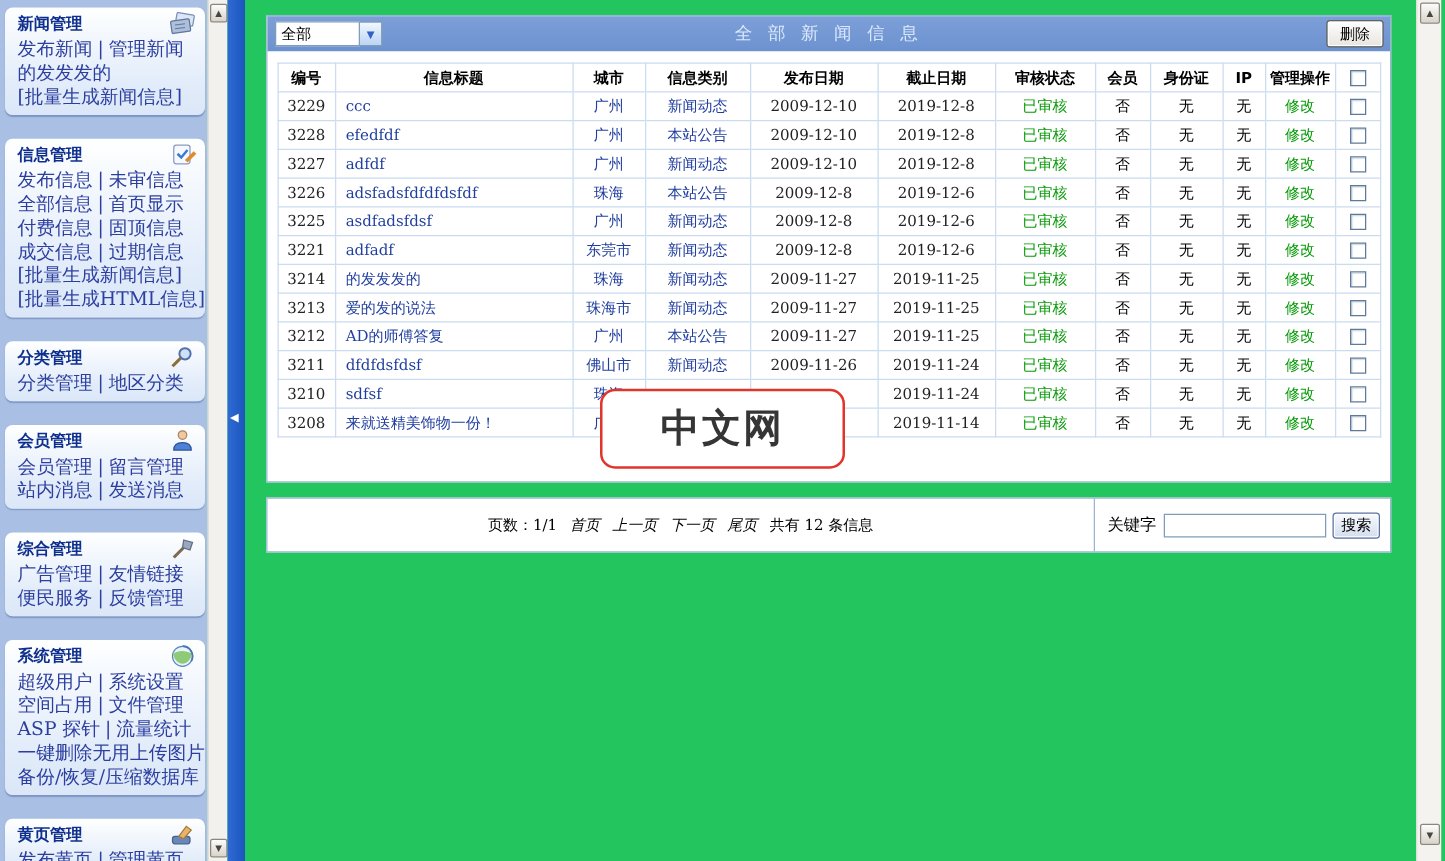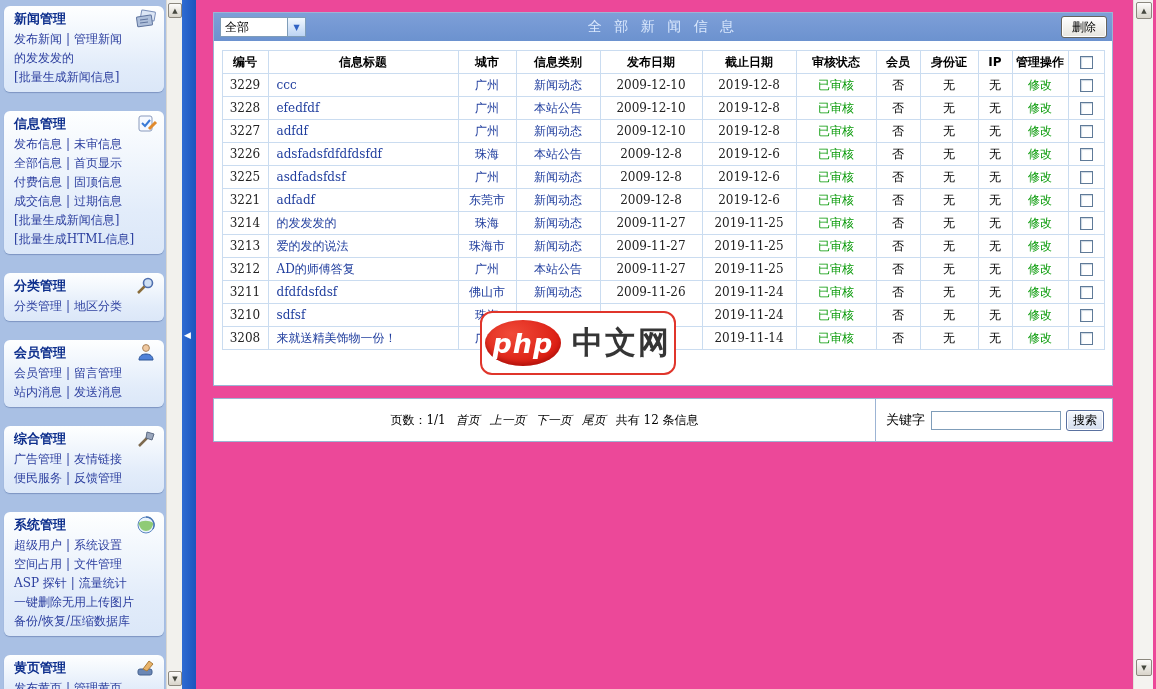--- a/index.html
+++ b/index.html
@@ -1,31 +1,31 @@
 <!DOCTYPE html>
 <html><head>
 <meta charset="utf-8">
 <style>
   * { box-sizing: border-box; margin: 0; padding: 0; }
   body { font-family: "DejaVu Serif", serif; width: 1156px; }
-  .screen { position: relative; width: 1156px; height: 689px; background: #ec4899; overflow: hidden; }
+  .screen { position: relative; width: 1156px; height: 689px; background: #22c55e; overflow: hidden; }
 
   
   .sidebar { position: absolute; left: 0; top: 0; width: 166px; height: 689px;
              background: #a9c0e4; padding-top: 6px; overflow: hidden; }
   .panel { margin: 0 2px 19px 4px; width: 160px;
            background: linear-gradient(#feffff, #e2ecfa 70%, #dbe7f8);
            border-radius: 6px; box-shadow: 0 1px 1px rgba(70,95,150,.45);
            padding: 4px 0 5px; }
   .panel-header { display: flex; justify-content: space-between; align-items: center;
                   padding: 0 6px 2px 10px; height: 20px; }
   .panel-title { font-weight: bold; color: #0e2f8d; font-size: 13px;
                  font-family: "DejaVu Sans", sans-serif; }
   .panel-icon { width: 24px; height: 20px; flex: 0 0 auto; }
-  .panel-item { height: 19px; line-height: 19px; font-size: 12px;
+  .panel-item { height: 19px; line-height: 19px; font-size: 15px;
                 padding-left: 10px; white-space: nowrap; }
   .side-link { color: #2c3f9f; cursor: pointer; text-decoration: none; }
   .side-sep { color: #2c3f9f; margin: 0 4px; }
 
   
   .sb-scroll { position: absolute; left: 166px; top: 0; width: 16px; height: 689px;
                background: #f2f1ed; border-left: 1px solid #dad8d2; }
   .scroll-btn { position: absolute; left: 1px; width: 14px; height: 15px;
                 background: linear-gradient(#fdfcfb, #d8d4ca);
                 border: 1px solid #8b877e; border-radius: 2px;
@@ -441,23 +441,20 @@
         <span>共有 12 条信息</span>
       </div>
     <div class="pager-right">
       <span class="kw-label">关键字</span>
       <input class="kw-input" type="text" value="" style="">
       <button class="xp-btn search-btn">搜索</button>
     </div>
   </section>
 
   <div class="watermark">
-    <span class="php-oval">
-      <i>php</i>
-    </span>
     <span class="wm-text">中文网</span>
   </div>
 
   <div class="vscroll">
     <div class="scroll-btn up">▲</div>
     <div class="scroll-btn down">▼</div>
   </div>
 
 </div>
 

